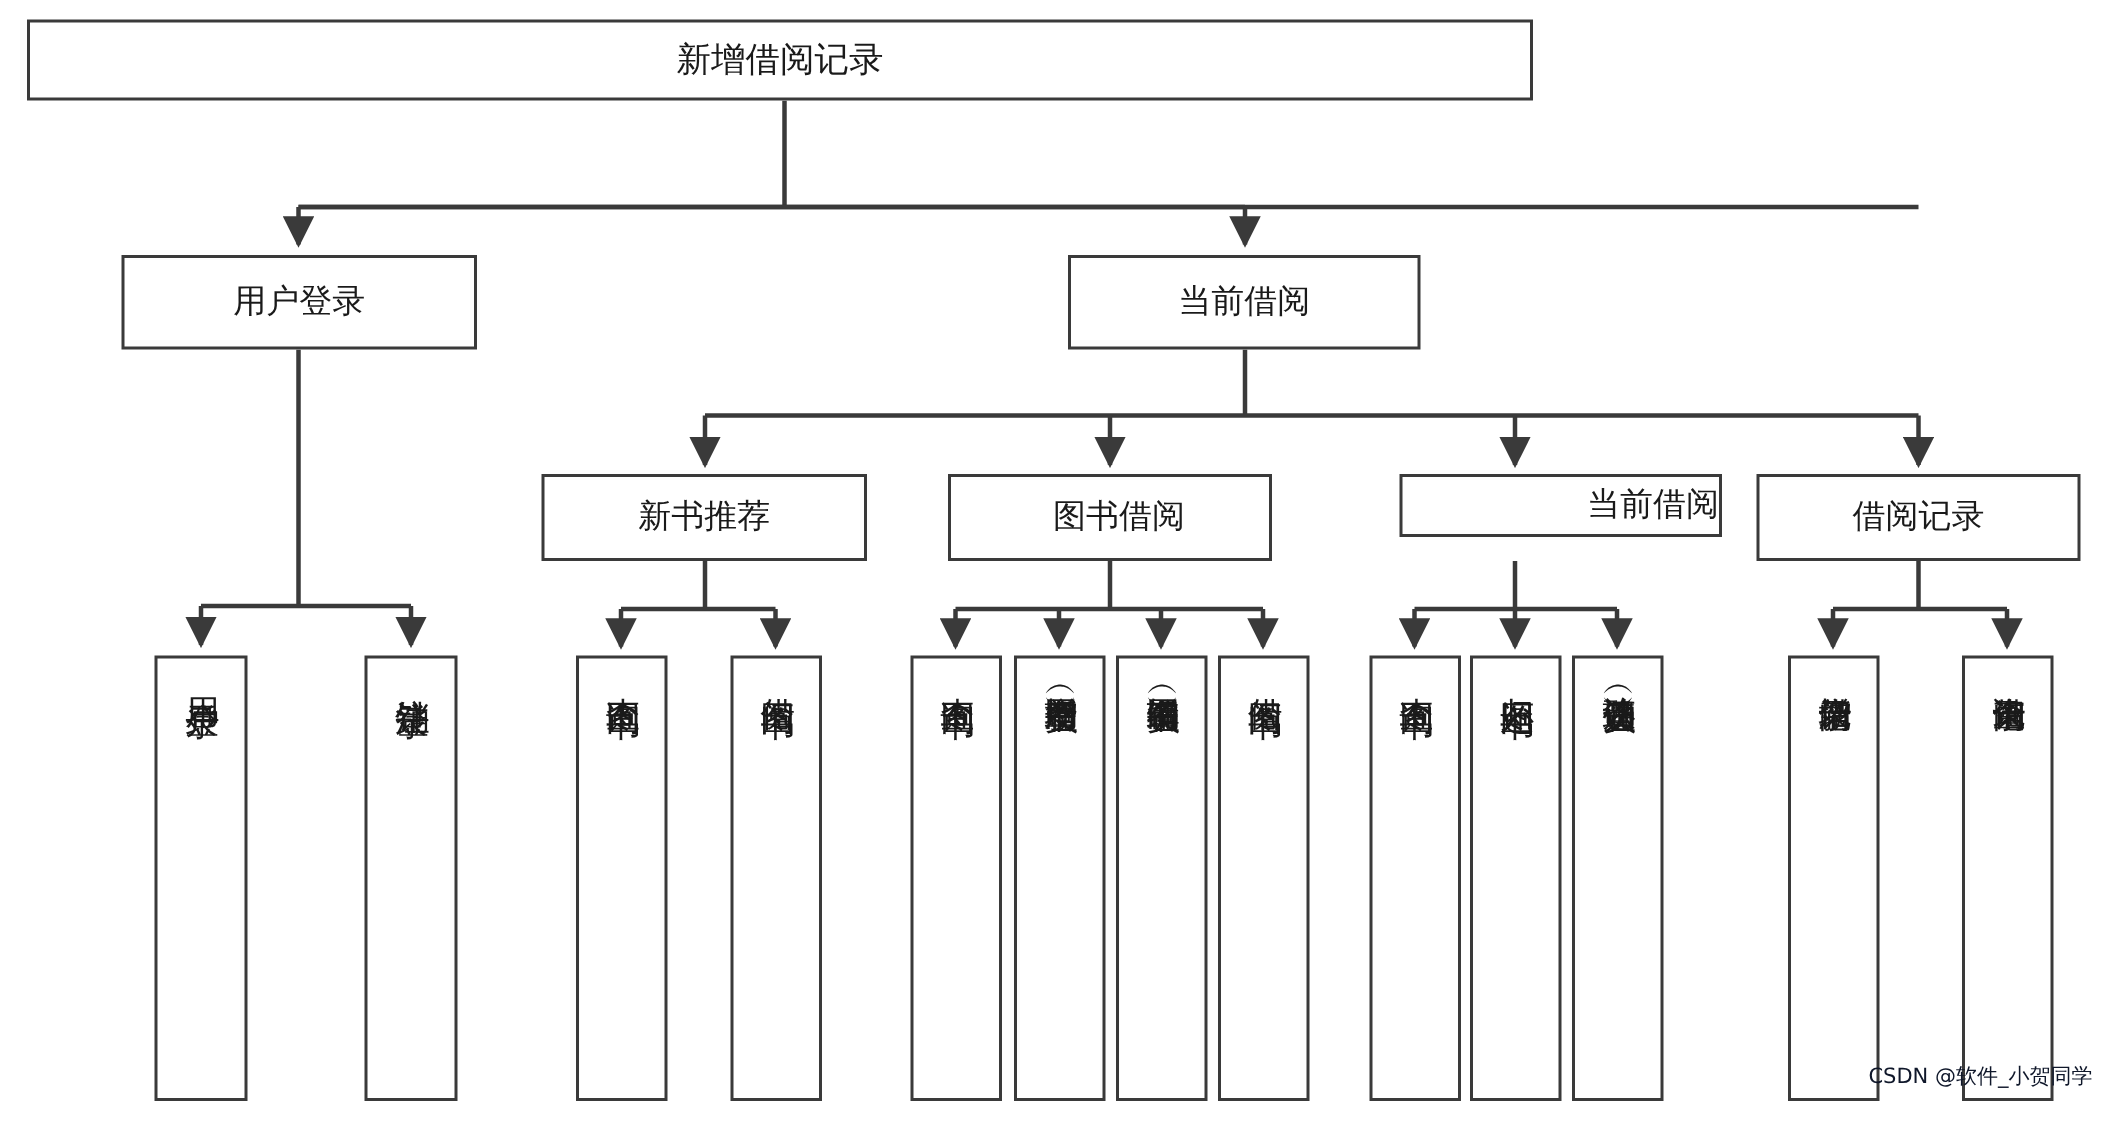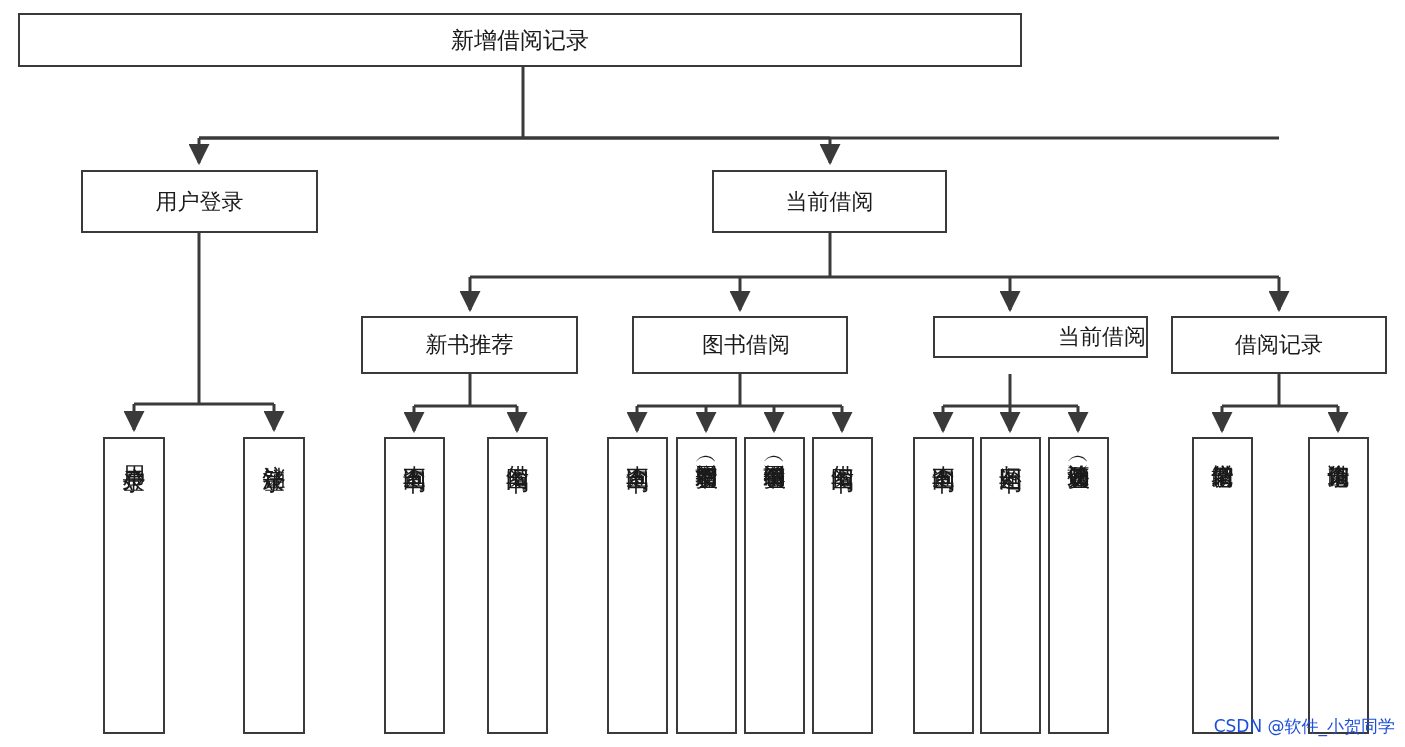--- a/index.html
+++ b/index.html
@@ -53,23 +53,23 @@
   .node.vert.tall .label{
     font-size:22px;
     letter-spacing:0.5px;
   }
   #edges{
     position:absolute;left:0;top:0;width:1405px;height:747px;
     pointer-events:none;
   }
   .watermark{
     position:absolute;
-    right:10px;bottom:9px;
-    font-size:17px;
-    color:#1d4ed8;
+    right:10px;bottom:20px;
+    font-size:14px;
+    color:#0f172a;
     font-family:"DejaVu Sans","Liberation Sans",sans-serif;
     white-space:nowrap;
     user-select:none;
   }
 </style>
 </head>
 <body>
 
 <div id="diagram">
 

